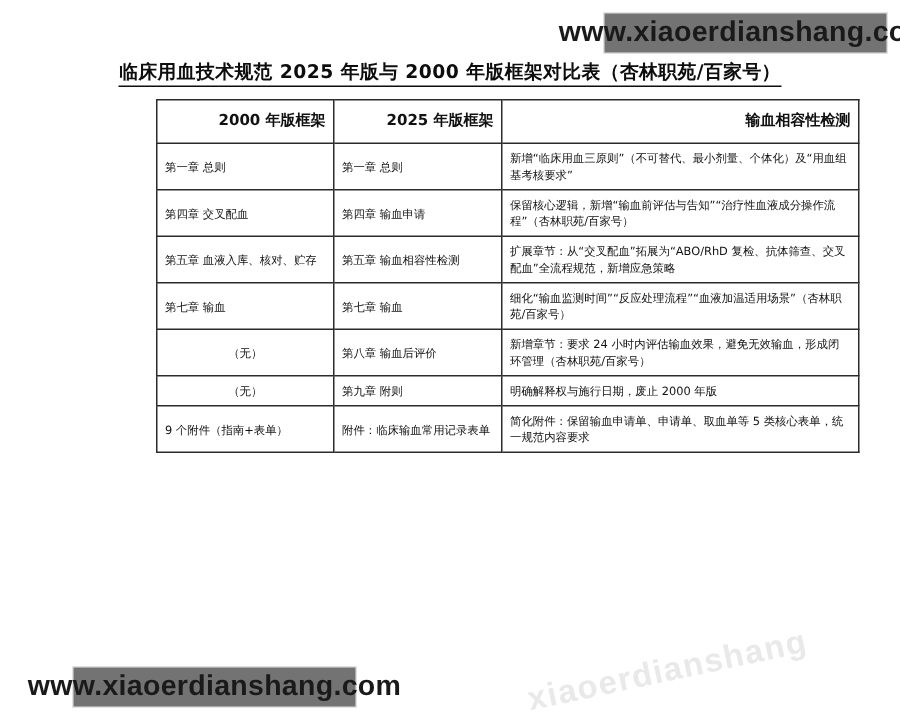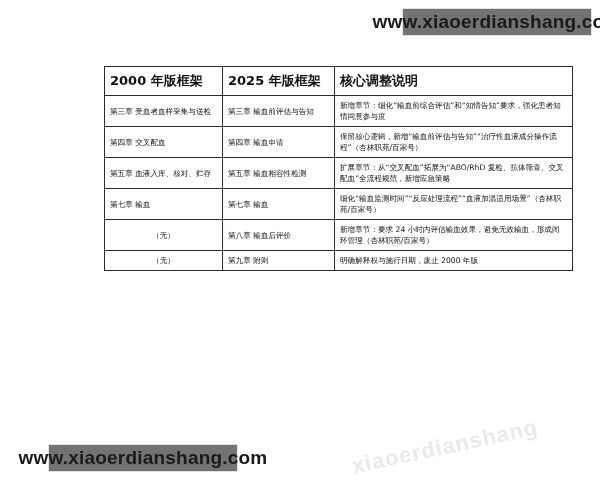--- a/index.html
+++ b/index.html
@@ -96,24 +96,24 @@
   table.cmp th, table.cmp td {
     border: 1px solid #2b2b2b;
     vertical-align: middle;
     font-size: 7.6px;
     line-height: 1.45;
     color: #111111;
     padding: 4px 5px;
     font-family: "DejaVu Sans", "Liberation Sans", sans-serif;
   }
   table.cmp th {
-    text-align: left;
+    text-align: right;
     font-weight: bold;
     height: 20px;
-    font-size: 13px;
+    font-size: 10px;
   }
   col.c1 { width: 118px; }
   col.c2 { width: 112px; }
   col.c3 { width: 238px; }
 
   td.col-a, td.col-b {
     text-align: left;
     padding-left: 8px;
   }
   td.col-c {
@@ -123,40 +123,43 @@
     text-align: center;
   }
 </style>
 </head>
 <body>
 
 <div class="page">
 
   <div class="wm-ghost">xiaoerdianshang</div>
 
+  <div class="doc-title">
+    <span class="underline">临床用血技术规范 2025 年版与 2000 年版框架对比表（杏林职苑/百家号）</span>
+  </div>
 
   <div class="tbl-wrap">
     <table class="cmp">
       <colgroup>
         <col class="c1">
         <col class="c2">
         <col class="c3">
       </colgroup>
       <thead>
         <tr>
           <th>2000 年版框架</th>
           <th>2025 年版框架</th>
-          <th>核心调整说明</th>
+          <th>输血相容性检测</th>
         </tr>
       </thead>
       <tbody>
         <tr>
-          <td class="col-a">第三章 受血者血样采集与送检</td>
-          <td class="col-b">第三章 输血前评估与告知</td>
-          <td class="col-c">新增章节：细化“输血前综合评估”和“知情告知”要求，强化患者知情同意参与度</td>
+          <td class="col-a">第一章 总则</td>
+          <td class="col-b">第一章 总则</td>
+          <td class="col-c">新增“临床用血三原则”（不可替代、最小剂量、个体化）及“用血组基考核要求”</td>
         </tr>
         <tr>
           <td class="col-a">第四章 交叉配血</td>
           <td class="col-b">第四章 输血申请</td>
           <td class="col-c">保留核心逻辑，新增“输血前评估与告知”“治疗性血液成分操作流程”（杏林职苑/百家号）</td>
         </tr>
         <tr>
           <td class="col-a">第五章 血液入库、核对、贮存</td>
           <td class="col-b">第五章 输血相容性检测</td>
           <td class="col-c">扩展章节：从“交叉配血”拓展为“ABO/RhD 复检、抗体筛查、交叉配血”全流程规范，新增应急策略</td>
@@ -169,20 +172,25 @@
         <tr>
           <td class="col-a empty">（无）</td>
           <td class="col-b">第八章 输血后评价</td>
           <td class="col-c">新增章节：要求 24 小时内评估输血效果，避免无效输血，形成闭环管理（杏林职苑/百家号）</td>
         </tr>
         <tr>
           <td class="col-a empty">（无）</td>
           <td class="col-b">第九章 附则</td>
           <td class="col-c">明确解释权与施行日期，废止 2000 年版</td>
         </tr>
+        <tr>
+          <td class="col-a">9 个附件（指南+表单）</td>
+          <td class="col-b">附件：临床输血常用记录表单</td>
+          <td class="col-c">简化附件：保留输血申请单、申请单、取血单等 5 类核心表单，统一规范内容要求</td>
+        </tr>
       </tbody>
     </table>
   </div>
 
   <div class="wm-bar wm-top">www.xiaoerdianshang.com</div>
   <div class="wm-bar wm-bottom">www.xiaoerdianshang.com</div>
 
 </div>
 
 </body></html>

